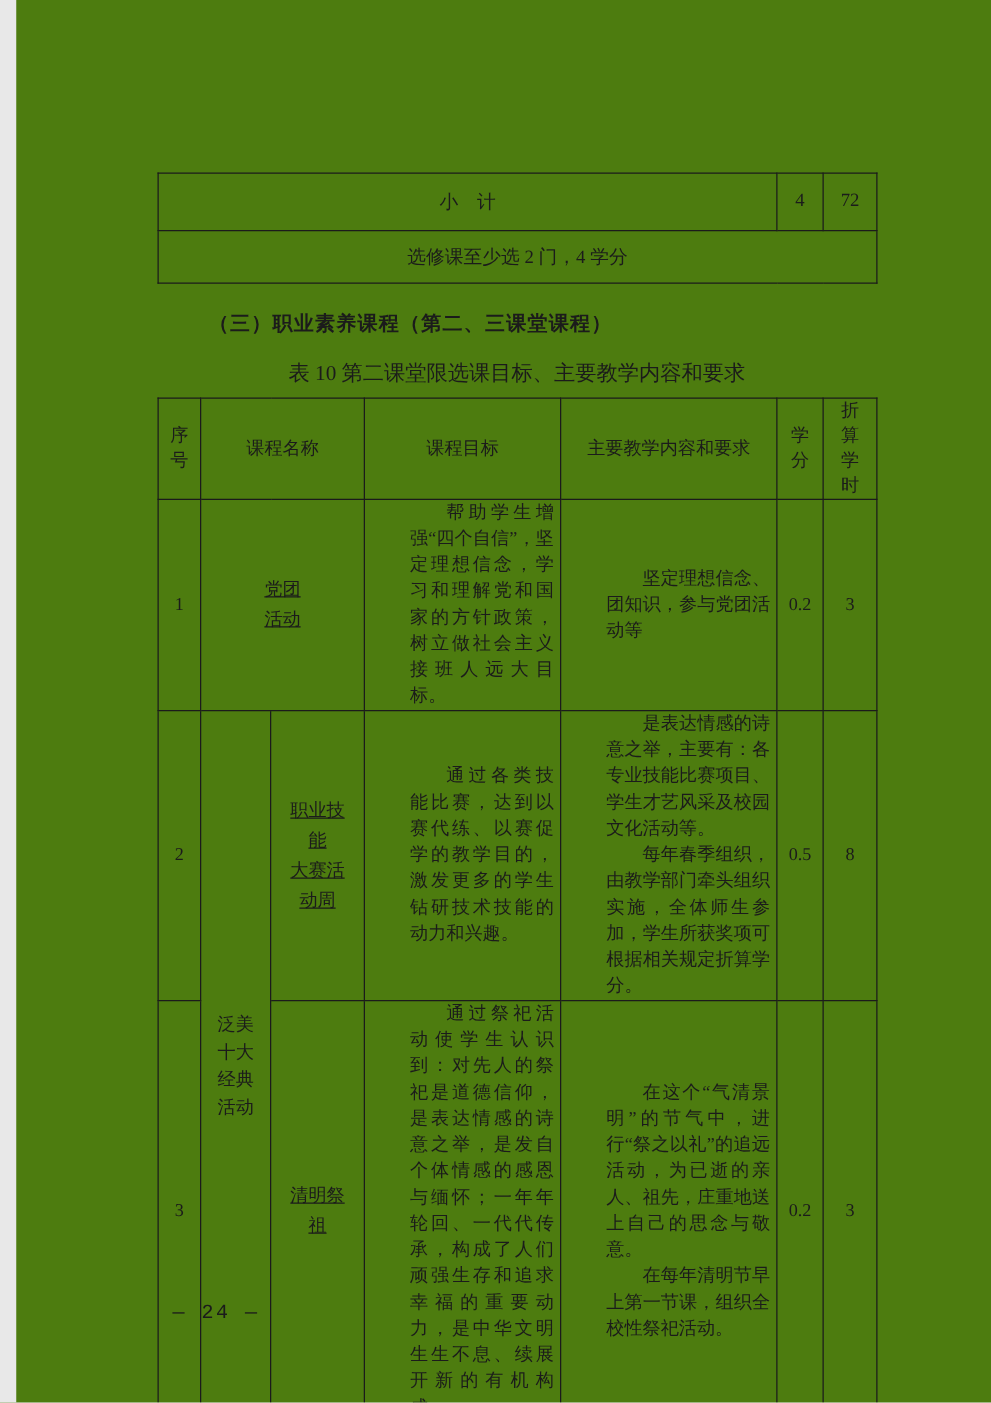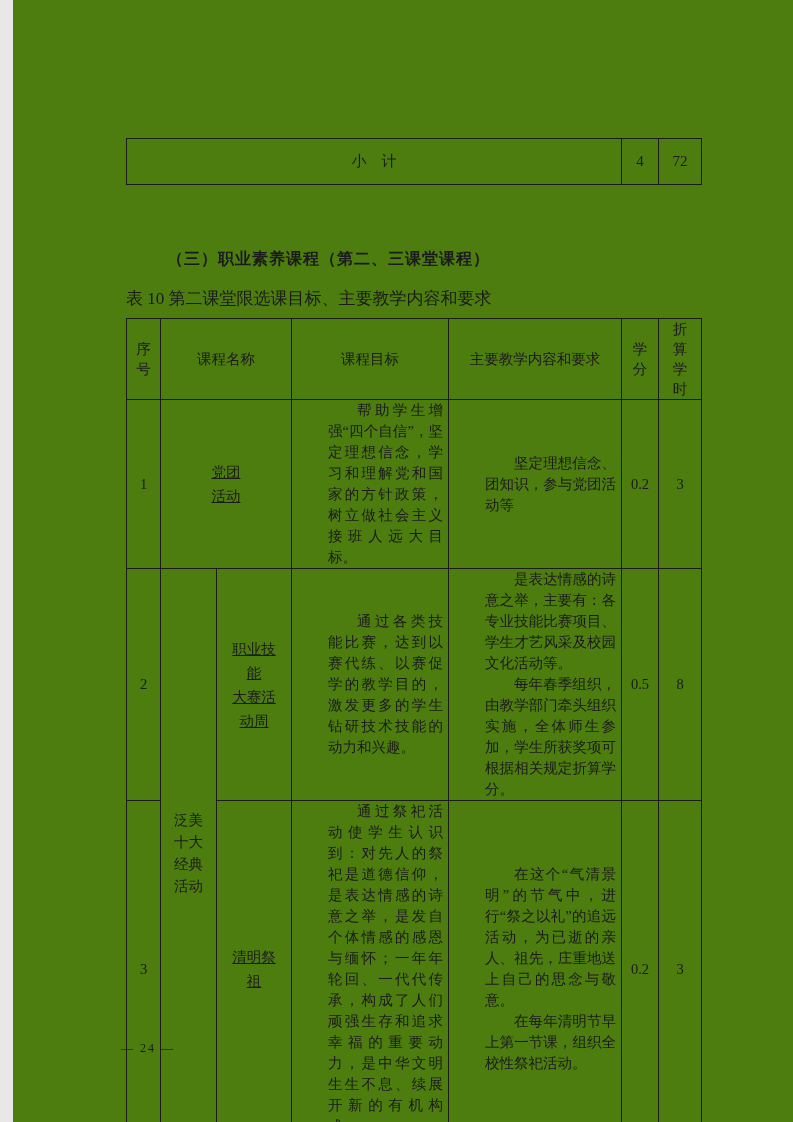--- a/index.html
+++ b/index.html
@@ -21,58 +21,61 @@
   .t-top td{font-size:15px;}
   .h-t1{height:46px;}
   .h-t2{height:42px;}
   
   .heading{
     position:absolute;left:154px;top:249px;margin:0;
     font-size:16px;font-weight:700;letter-spacing:1px;
   }
   .caption{
     position:absolute;left:113px;top:287px;width:575px;
-    text-align:left;font-size:17px;
+    text-align:center;font-size:17px;
   }
   
   .t-main-wrap{position:absolute;left:113px;top:318px;width:575px;}
   .t-main th{font-size:14.5px;line-height:20px;}
   .t-main td{font-size:14.5px;}
   .h-head{height:78px;}
   .h-r1{height:126px;}
   .h-r2{height:206px;}
   .h-r3{height:254px;}
   .cell-paras{text-align:justify;padding-left:36px;}
   .cell-paras .para{margin:0;text-indent:2em;line-height:21px;text-align:justify;}
   .name-cell{line-height:24px;text-decoration:underline;}
   .group-cell{line-height:22px;}
   .num-cell{font-size:15px;}
   
   .footer{
-    position:absolute;left:108px;top:1041px;
-    font-size:12px;letter-spacing:2px;
+    position:absolute;left:125px;top:1041px;
+    font-size:16px;letter-spacing:2px;font-family:Liberation Mono, monospace;
   }
 </style>
 </head>
 <body>
 
 <div class="page">
 
   <div class="t-top-wrap">
     <table class="t-top">
       <colgroup>
           <col style="width:495px">
           <col style="width:37px">
           <col style="width:43px">
         </colgroup>
       <tbody>
         <tr class="h-t1">
           <td>小　计</td>
           <td>4</td>
           <td>72</td>
+        </tr>
+        <tr class="h-t2">
+          <td colspan="3">选修课至少选 2 门，4 学分</td>
         </tr>
       </tbody>
     </table>
   </div>
 
   <h2 class="heading">（三）职业素养课程（第二、三课堂课程）</h2>
   <div class="caption">表 10  第二课堂限选课目标、主要教学内容和要求</div>
 
   <div class="t-main-wrap">
     <table class="t-main">

